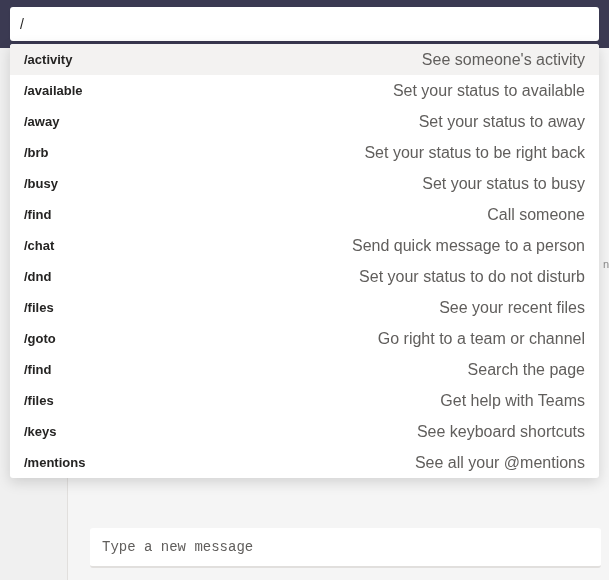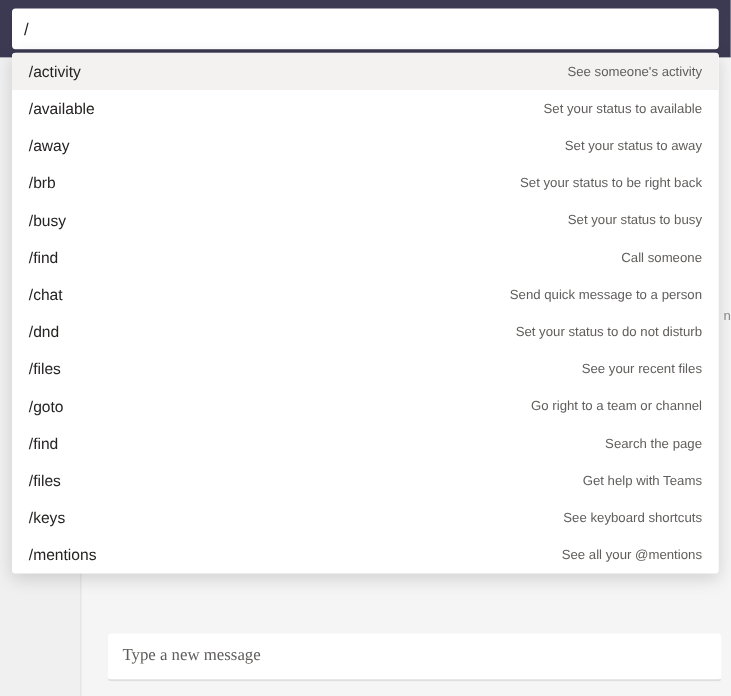--- a/index.html
+++ b/index.html
@@ -56,25 +56,25 @@
       padding: 0 14px;
       height: 31px;
       cursor: pointer;
       font-size: 13px;
     }
     .cmd-item:first-child {
       background: #f3f2f1;
     }
     .cmd-name {
       color: #252423;
-      font-weight: 400;
+      font-weight: 700;
     }
     .cmd-desc {
       color: #605e5c;
-      font-size: 11px;
+      font-size: 16px;
     }
     .compose-area {
       position: absolute;
       left: 90px;
       right: 8px;
       bottom: 12px;
       height: 40px;
       background: #ffffff;
       border-bottom: 2px solid #e1dfdd;
       border-radius: 3px;
@@ -82,21 +82,21 @@
       align-items: center;
       padding: 0 12px;
     }
     .compose-input {
       border: none;
       outline: none;
       font-size: 14px;
       color: #252423;
       width: 100%;
       background: transparent;
-      font-family: Liberation Serif, serif;
+      font-family: Liberation Mono, monospace;
     }
     .compose-input::placeholder {
       color: #605e5c;
     }
     .left-rail {
       position: absolute;
       left: 0;
       top: 48px;
       bottom: 0;
       width: 68px;

